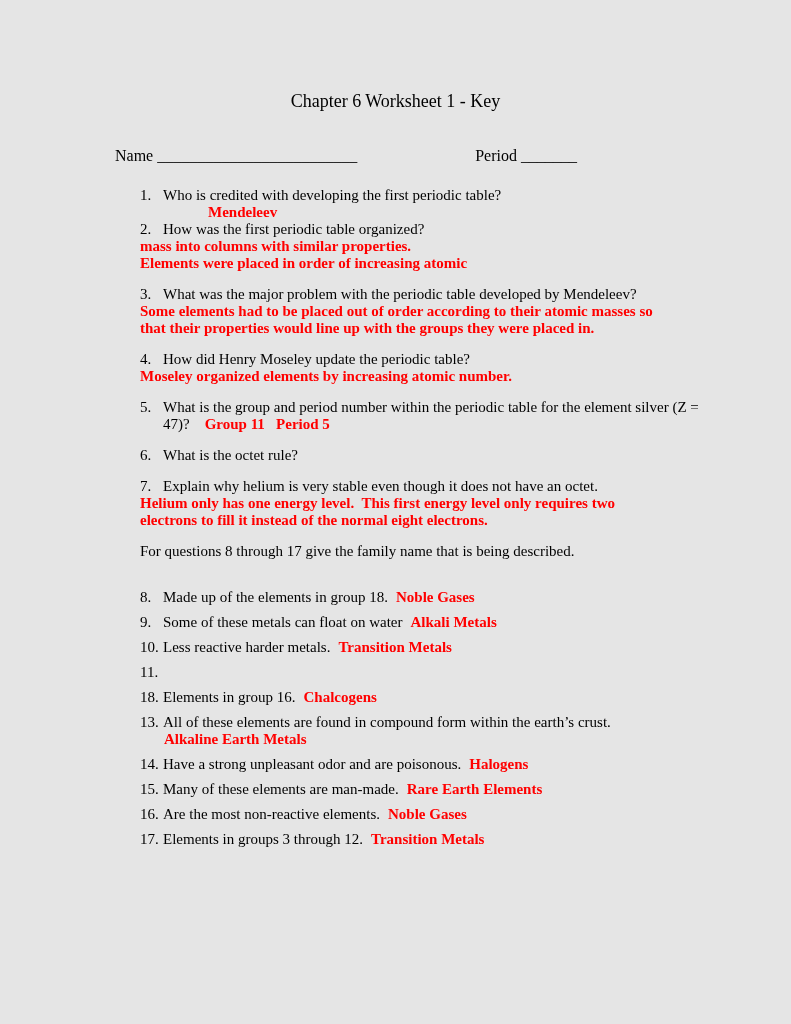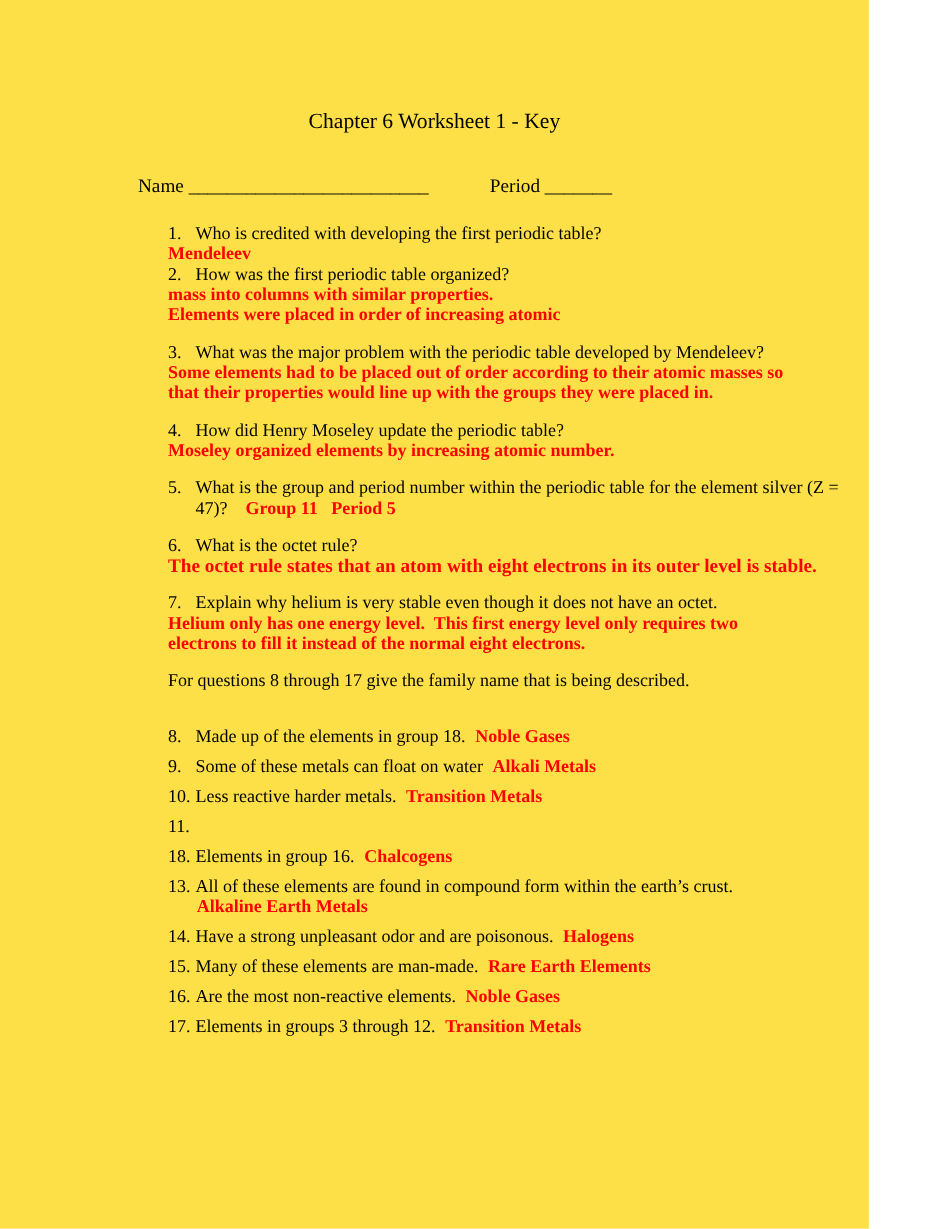--- a/index.html
+++ b/index.html
@@ -1,20 +1,20 @@
 <!DOCTYPE html>
 <html><head>
 <meta charset="utf-8">
 <style>
   html, body { margin: 0; padding: 0; background: #ffffff; }
   .page {
     position: relative;
-    width: 724px;
+    width: 791px;
     height: 1024px;
-    background: #fde047;
+    background: #e5e5e5;
     color: #000000;
     font-family: "Liberation Serif", "DejaVu Serif", serif;
     overflow: hidden;
     box-sizing: border-box;
   }
   .title {
     padding-top: 90px;
     text-align: center;
     font-size: 18px;
     line-height: 22px;
@@ -45,21 +45,21 @@
   .q-line { display: flex; line-height: 17px; }
   .q-num { flex: none; min-width: 23px; }
   .q-text { white-space: nowrap; }
   .ans-line {
     color: #ff0000;
     font-weight: bold;
     line-height: 17px;
     white-space: pre;
   }
   .ans-line.big { font-size: 16px; }
-  .ind-deep { }
+  .ind-deep { margin-left: 68px; }
   .ind-text { margin-left: 24px; }
   .cont-line { margin-left: 23px; line-height: 17px; white-space: nowrap; }
   .ans-inline {
     color: #ff0000;
     font-weight: bold;
     margin-left: 8px;
     white-space: pre;
   }
   .ans-inline.wide-gap { margin-left: 15px; }
   .instruction { line-height: 17px; margin-bottom: 29px; white-space: nowrap; }
@@ -126,21 +126,20 @@
       <div class="cont-line">
         <span>47)?</span><span class="ans-inline wide-gap">Group 11   Period 5</span>
       </div>
     </div>
 
     <div class="q">
       <div class="q-line">
         <span class="q-num">6.</span>
         <span class="q-text">What is the octet rule?</span>
       </div>
-      <div class="ans-line big">The octet rule states that an atom with eight electrons in its outer level is stable.</div>
     </div>
 
     <div class="q">
       <div class="q-line">
         <span class="q-num">7.</span>
         <span class="q-text">Explain why helium is very stable even though it does not have an octet.</span>
       </div>
       <div class="ans-line">Helium only has one energy level.  This first energy level only requires two</div>
       <div class="ans-line">electrons to fill it instead of the normal eight electrons.</div>
     </div>

